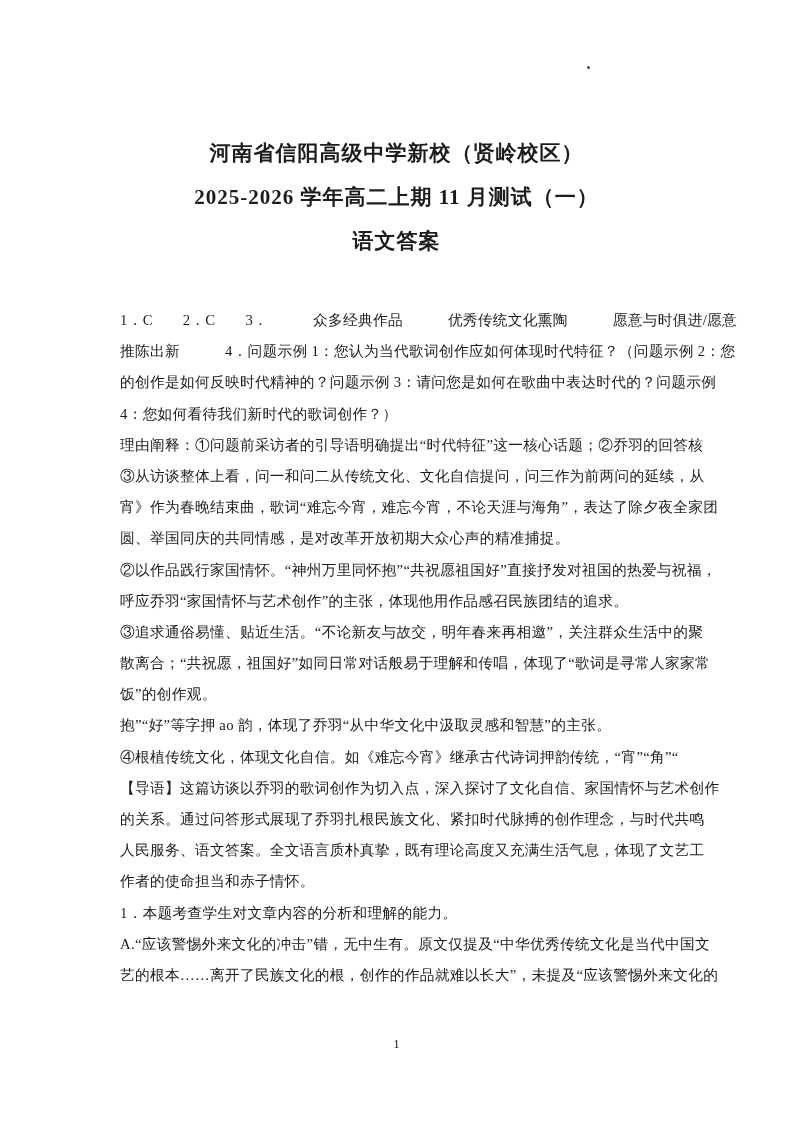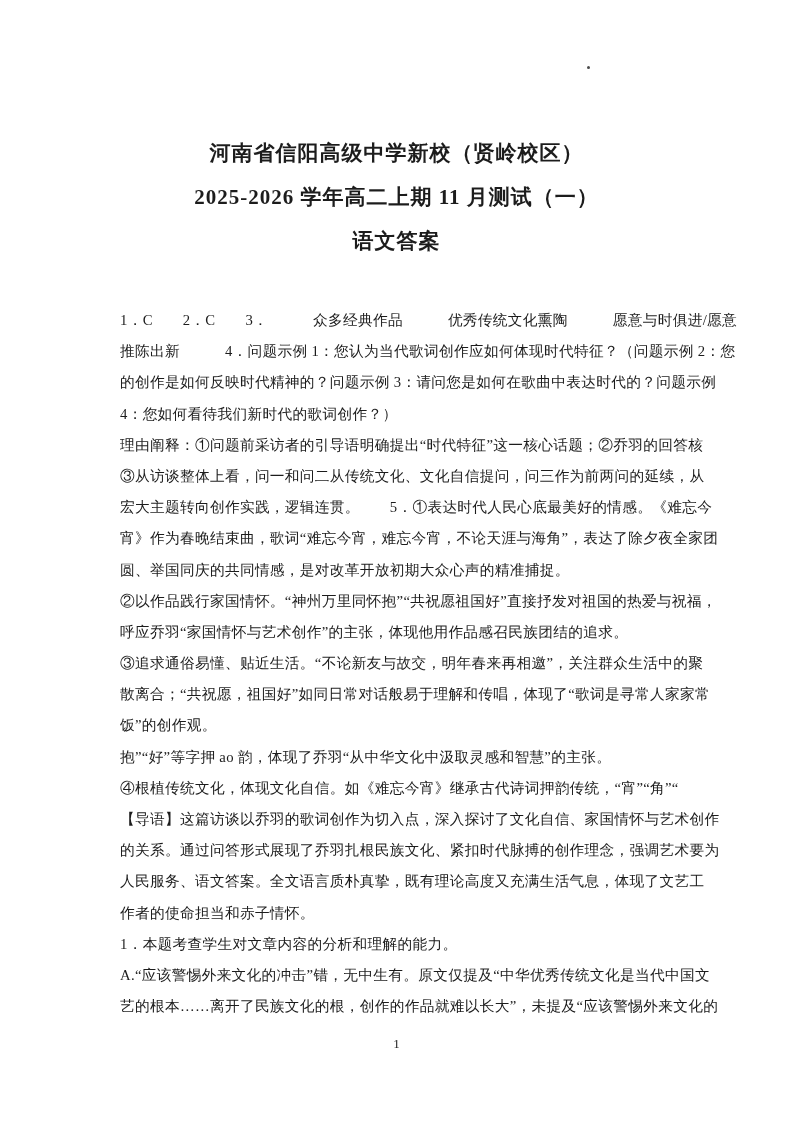--- a/index.html
+++ b/index.html
@@ -79,32 +79,31 @@
     <div class="title-line">语文答案</div>
   </div>
 
   <div class="doc-body">
     <div class="body-line">1．C　　2．C　　3．　　　众多经典作品　　　优秀传统文化熏陶　　　愿意与时俱进/愿意</div>
     <div class="body-line">推陈出新　　　4．问题示例 1：您认为当代歌词创作应如何体现时代特征？（问题示例 2：您</div>
     <div class="body-line">的创作是如何反映时代精神的？问题示例 3：请问您是如何在歌曲中表达时代的？问题示例</div>
     <div class="body-line">4：您如何看待我们新时代的歌词创作？）</div>
     <div class="body-line">理由阐释：①问题前采访者的引导语明确提出“时代特征”这一核心话题；②乔羽的回答核</div>
     <div class="body-line">③从访谈整体上看，问一和问二从传统文化、文化自信提问，问三作为前两问的延续，从</div>
-    <div class="body-line">宏大主题转向创作实践，逻辑连贯。　　5．①表达时代人民心底最美好的情感。《难忘今</div>
     <div class="body-line">宵》作为春晚结束曲，歌词“难忘今宵，难忘今宵，不论天涯与海角”，表达了除夕夜全家团</div>
     <div class="body-line">圆、举国同庆的共同情感，是对改革开放初期大众心声的精准捕捉。</div>
     <div class="body-line">②以作品践行家国情怀。“神州万里同怀抱”“共祝愿祖国好”直接抒发对祖国的热爱与祝福，</div>
     <div class="body-line">呼应乔羽“家国情怀与艺术创作”的主张，体现他用作品感召民族团结的追求。</div>
     <div class="body-line">③追求通俗易懂、贴近生活。“不论新友与故交，明年春来再相邀”，关注群众生活中的聚</div>
     <div class="body-line">散离合；“共祝愿，祖国好”如同日常对话般易于理解和传唱，体现了“歌词是寻常人家家常</div>
     <div class="body-line">饭”的创作观。</div>
     <div class="body-line">抱”“好”等字押 ao 韵，体现了乔羽“从中华文化中汲取灵感和智慧”的主张。</div>
     <div class="body-line">④根植传统文化，体现文化自信。如《难忘今宵》继承古代诗词押韵传统，“宵”“角”“</div>
     <div class="body-line">【导语】这篇访谈以乔羽的歌词创作为切入点，深入探讨了文化自信、家国情怀与艺术创作</div>
-    <div class="body-line">的关系。通过问答形式展现了乔羽扎根民族文化、紧扣时代脉搏的创作理念，强调艺术要为</div>
+    <div class="body-line">的关系。通过问答形式展现了乔羽扎根民族文化、紧扣时代脉搏的创作理念，与时代共鸣</div>
     <div class="body-line">人民服务、语文答案。全文语言质朴真挚，既有理论高度又充满生活气息，体现了文艺工</div>
     <div class="body-line">作者的使命担当和赤子情怀。</div>
     <div class="body-line">1．本题考查学生对文章内容的分析和理解的能力。</div>
     <div class="body-line">A.“应该警惕外来文化的冲击”错，无中生有。原文仅提及“中华优秀传统文化是当代中国文</div>
     <div class="body-line">艺的根本……离开了民族文化的根，创作的作品就难以长大”，未提及“应该警惕外来文化的</div>
   </div>
 
   <div class="page-footer">
     <span class="page-number">1</span>
   </div>

